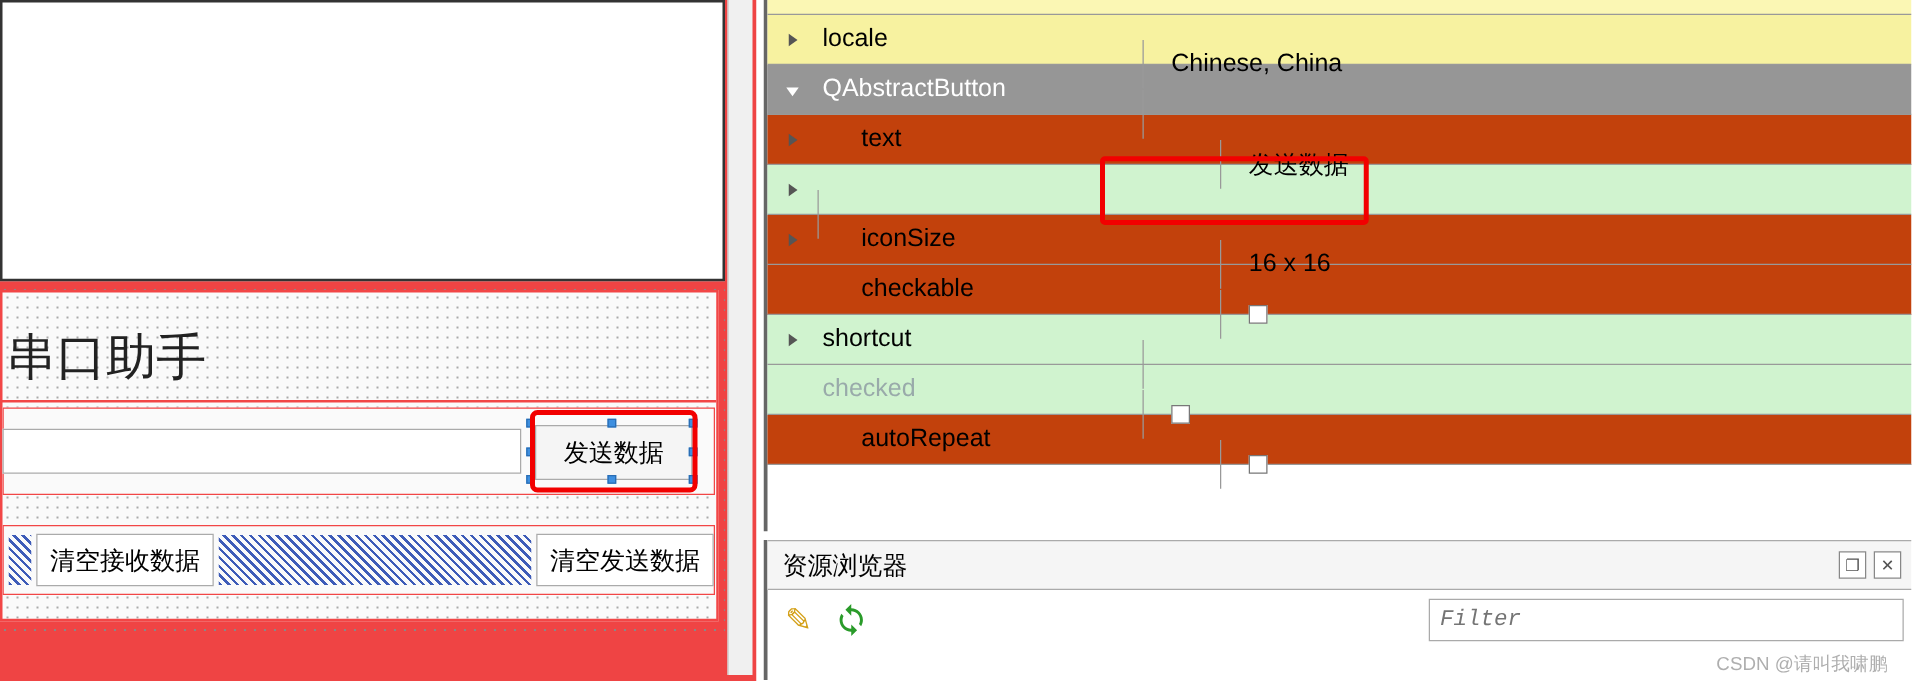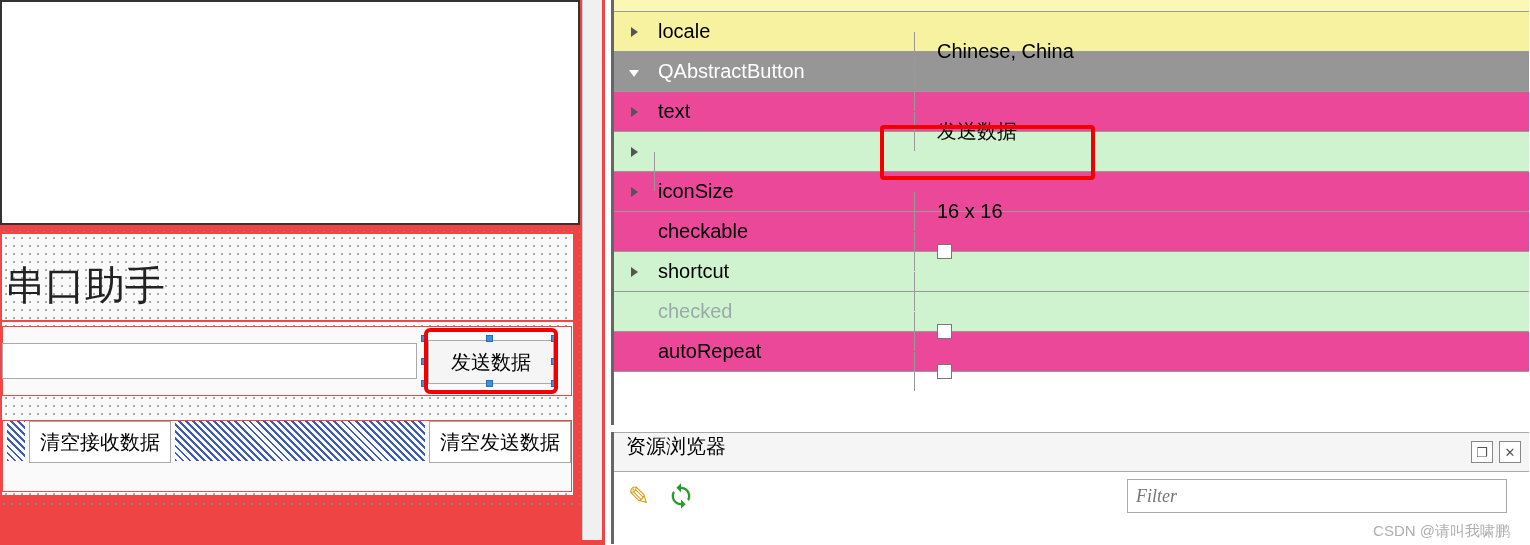--- a/index.html
+++ b/index.html
@@ -19,57 +19,57 @@
   .sel-handle { position: absolute; width: 7px; height: 7px; background: #3d8fe0; border: 1px solid #2a6db3; }
   .sh1 { left: 421px; top: 335px; }
   .sh2 { left: 486px; top: 335px; }
   .sh3 { left: 551px; top: 335px; }
   .sh4 { left: 421px; top: 358px; }
   .sh5 { left: 551px; top: 358px; }
   .sh6 { left: 421px; top: 380px; }
   .sh7 { left: 486px; top: 380px; }
   .sh8 { left: 551px; top: 380px; }
 
-  .row2 { position: absolute; left: 2px; top: 420px; width: 570px; height: 72px; border: 1px solid #f24646; background: #fafafa; display: flex; align-items: flex-start; }
+  .row2 { position: absolute; left: 2px; top: 420px; width: 570px; height: 56px; border: 1px solid #f24646; background: #fafafa; display: flex; align-items: center; }
   .spacer-hatch { flex: 0 0 18px; height: 40px; background: repeating-linear-gradient(45deg,#3d5bb8,#3d5bb8 2px,transparent 2px,transparent 5px); margin: 0 4px; }
   .btn-std { height: 42px; border: 1px solid #aaa; background: #fff; padding: 0 10px; font-size: 20px; display: flex; align-items: center; }
   .spacer-big { flex: 1; height: 40px; background: repeating-linear-gradient(45deg,#3d5bb8,#3d5bb8 2px,transparent 2px,transparent 5px); margin: 0 4px; }
 
   .scroll-right { position: absolute; left: 582px; top: 0; width: 20px; height: 540px; background: #f0f0f0; border-left: 1px solid #ccc; }
 
   
   .prop-panel { position: absolute; left: 611px; top: 0; width: 918px; height: 425px; border-left: 3px solid #666; }
   .prop-row { display: flex; height: 40px; align-items: center; border-bottom: 1px solid #999; font-size: 20px; }
   .prop-row.yellow { background: #fbf7b4; }
   .prop-row.yellow-dk { background: #f7f2a0; }
   .prop-row.header-gray { background: #969696; color: #fff; font-weight: bold; }
   .prop-row.green { background: #d0f3cf; }
-  .prop-row.green-dk { background: #ec4899; }
+  .prop-row.green-dk { background: #c2410c; gap: 31px; }
   .exp-cell { width: 40px; text-align: center; color: #666; font-size: 14px; }
   .arrow { display: inline-block; width: 0; height: 0; }
   .arrow.right { border-top: 5px solid transparent; border-bottom: 5px solid transparent; border-left: 7px solid #555; }
   .arrow.down { border-left: 5px solid transparent; border-right: 5px solid transparent; border-top: 7px solid #555; }
   .arrow.down.wh { border-top-color: #fff; }
   .name-cell { width: 260px; padding-left: 4px; }
   .name-cell.bold { font-weight: normal; }
   .val-cell { flex: 1; padding-left: 22px; border-left: 1px solid #999; height: 100%; display: flex; align-items: center; margin-top: 40px; }
   .checkbox-sq { width: 15px; height: 15px; border: 1px solid #777; background: #fff; }
   .disabled-txt { color: #9aa; }
   .red-highlight2 { position: absolute; left: 880px; top: 125px; width: 215px; height: 55px; border: 4px solid #f20000; border-radius: 4px; pointer-events: none; }
 
   
   .res-browser { position: absolute; left: 611px; top: 432px; width: 918px; height: 112px; border-left: 3px solid #666; }
-  .res-header { height: 40px; background: #f5f5f5; border-top: 1px solid #aaa; border-bottom: 1px solid #aaa; display: flex; align-items: flex-start; padding-left: 12px; font-size: 20px; position: relative; }
+  .res-header { height: 40px; background: #f5f5f5; border-top: 1px solid #aaa; border-bottom: 1px solid #aaa; display: flex; align-items: center; padding-left: 12px; font-size: 20px; position: relative; }
   .dock-icons { position: absolute; right: 8px; top: 8px; display: flex; gap: 6px; }
   .dock-icon { width: 22px; height: 22px; border: 1px solid #888; background: #fff; display:flex; align-items:center; justify-content:center; font-size:13px; color:#555;}
   .res-tools { height: 48px; display: flex; align-items: center; padding-left: 10px; gap: 12px; }
   .pencil-icon { width: 30px; height: 30px; display: flex; align-items: center; justify-content: center; font-size: 26px; color: #d4a017; }
   .reload-icon { width: 30px; height: 30px; display: flex; align-items: center; justify-content: center; }
   .reload-svg { width: 28px; height: 28px; }
-  .filter-input { margin-left: auto; margin-right: 22px; width: 380px; height: 34px; border: 1px solid #aaa; padding-left: 8px; font-size: 18px; color: #888; font-family: Liberation Serif, serif; font-style: italic; }
+  .filter-input { margin-left: auto; margin-right: 6px; width: 380px; height: 34px; border: 1px solid #aaa; padding-left: 8px; font-size: 18px; color: #888; font-family: Liberation Mono, monospace; font-style: italic; }
 
   .watermark { position: absolute; right: 20px; bottom: 4px; font-size: 15px; color: rgba(120,120,120,0.6); font-family: sans-serif; }
 </style>
 </head>
 <body>
 
 <div class="design-canvas">
   <div class="canvas-top-area"></div>
   <div class="canvas-bg"></div>
   <div class="form-outer"></div>

